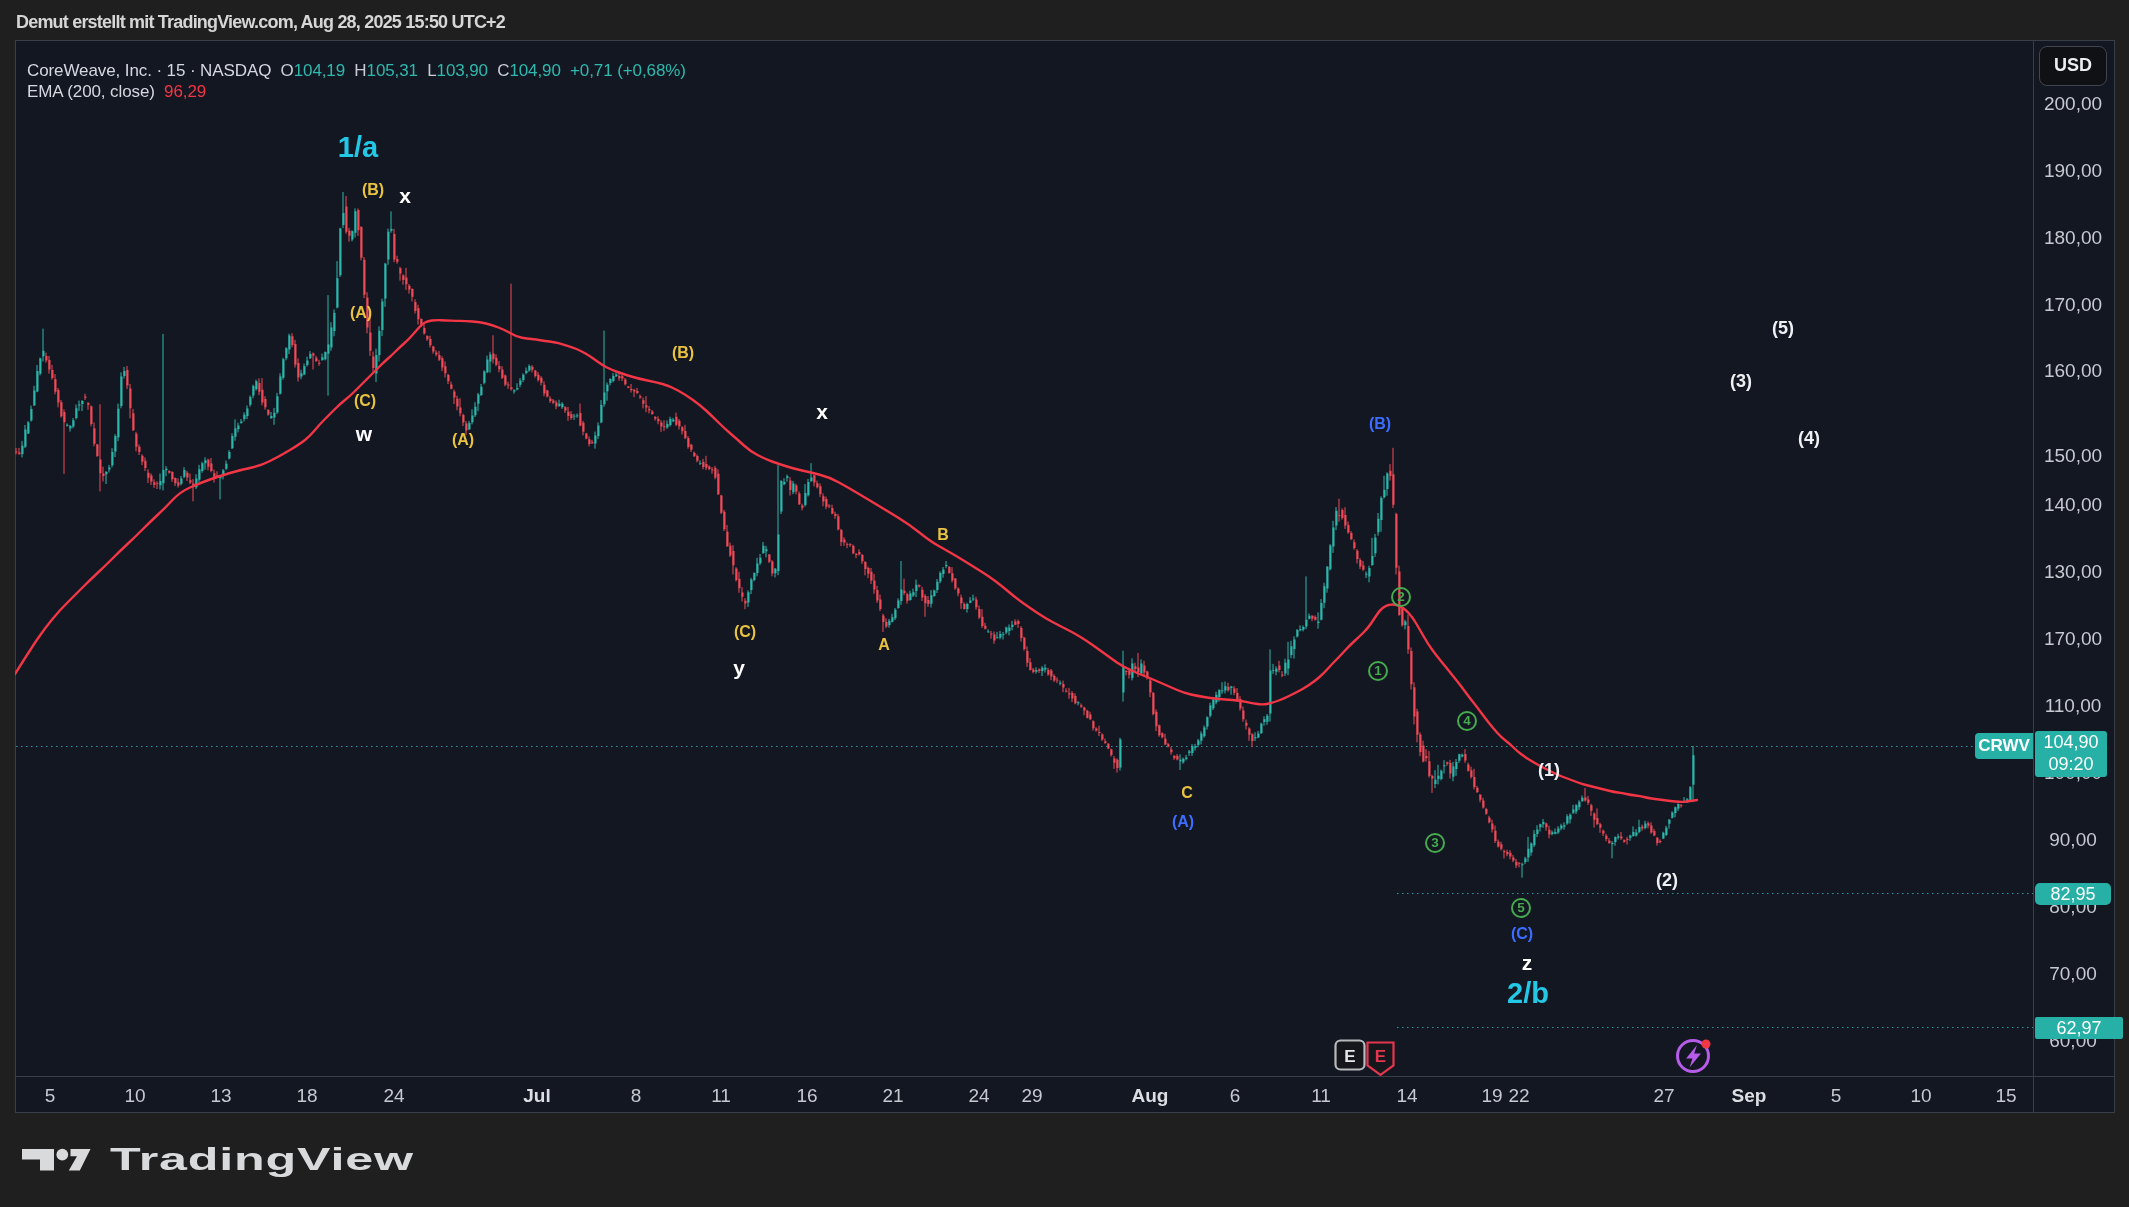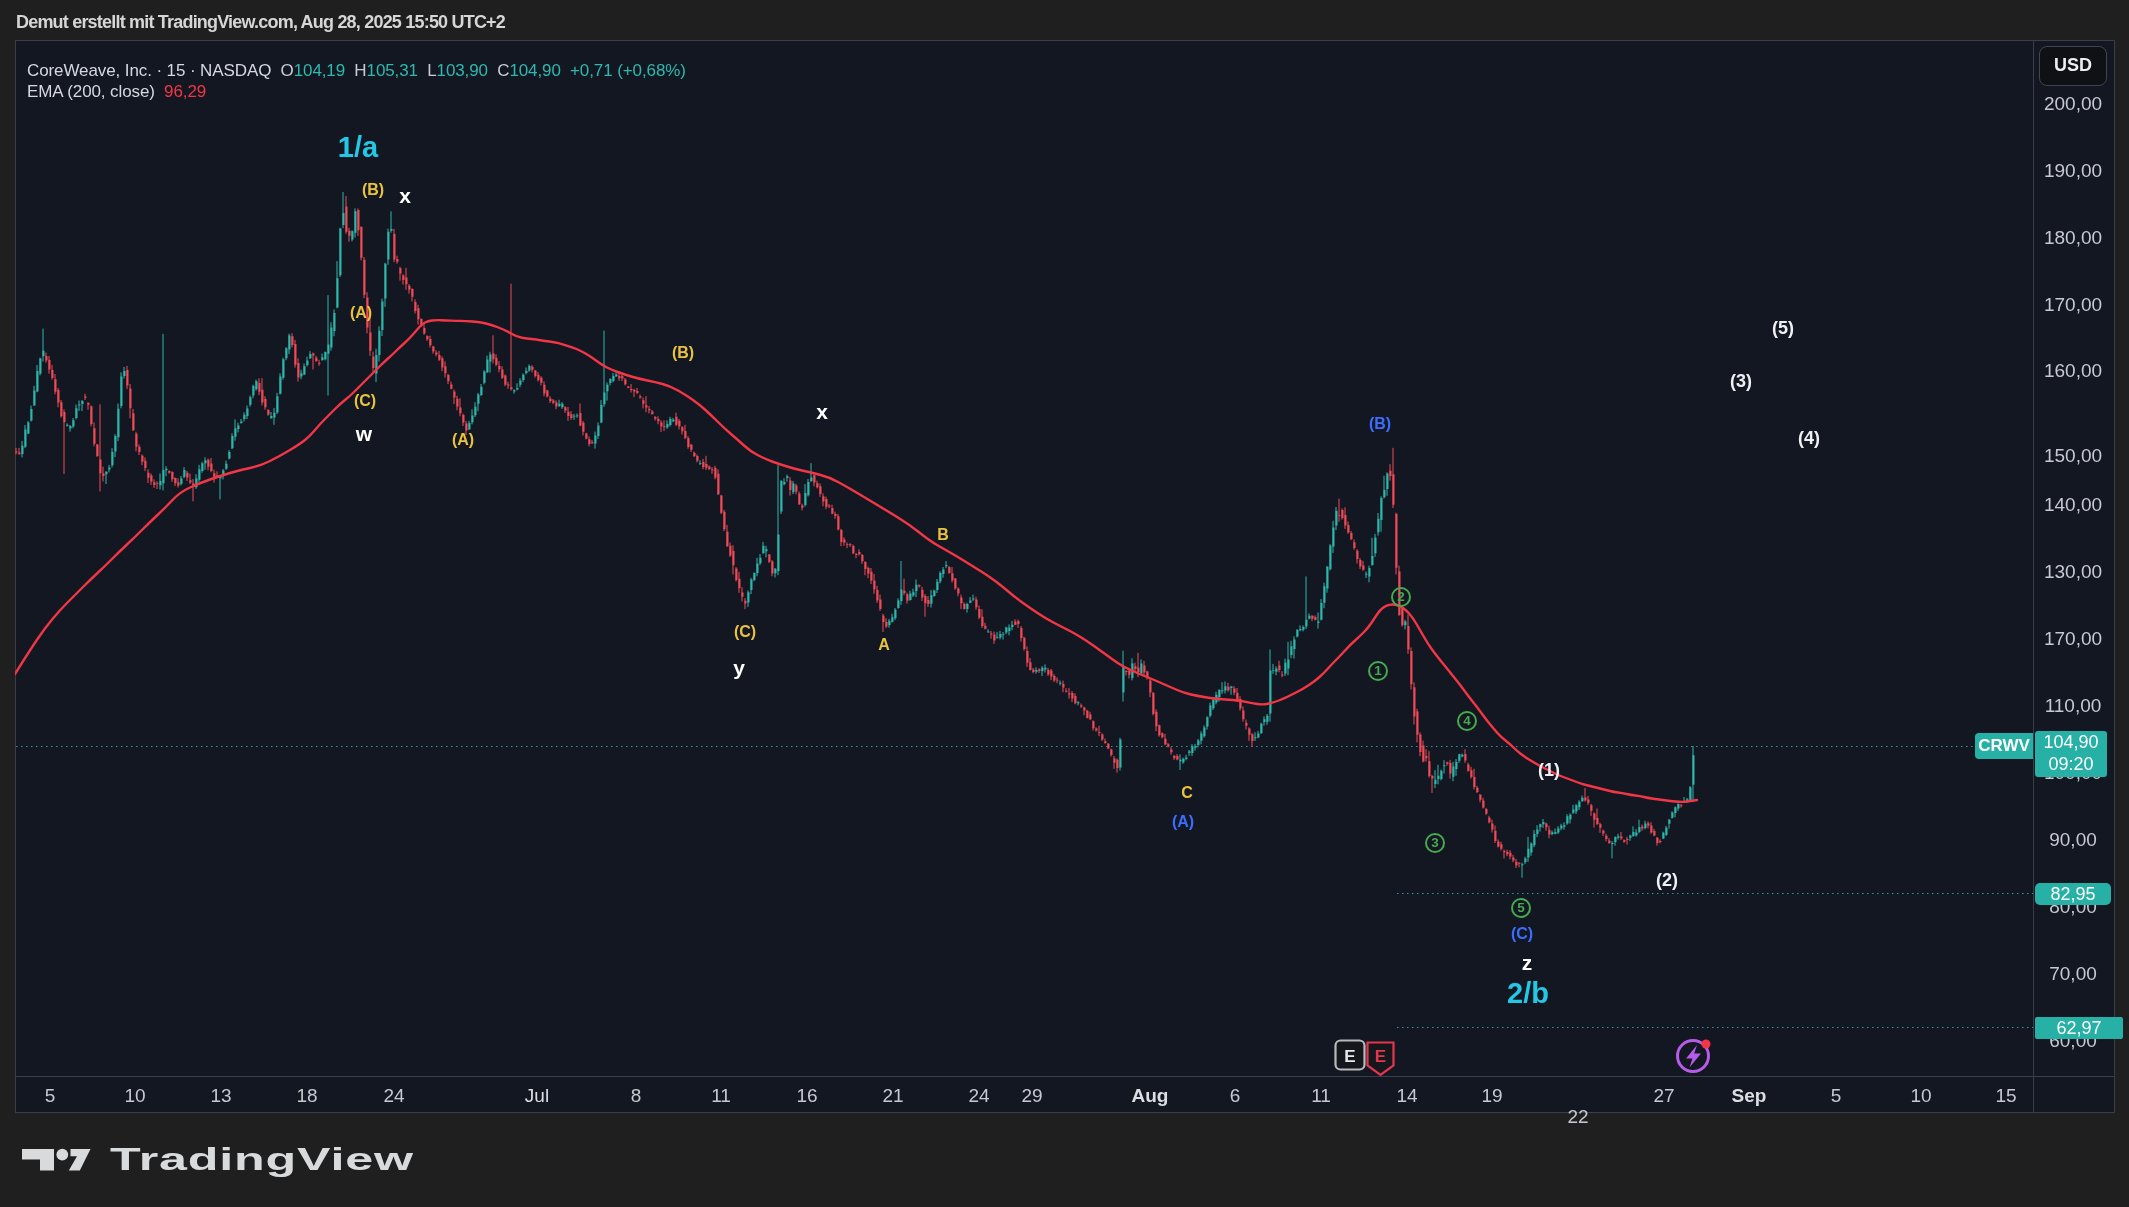--- a/index.html
+++ b/index.html
@@ -87,33 +87,33 @@
 <div class="gc" style="left:1378px;top:671px">1</div>
 <div class="gc" style="left:1401px;top:597px">2</div>
 <div class="gc" style="left:1435px;top:843px">3</div>
 <div class="gc" style="left:1467px;top:721px">4</div>
 <div class="gc" style="left:1521px;top:908px">5</div>
 <div class="tl" style="left:50px;">5</div>
 <div class="tl" style="left:135px;">10</div>
 <div class="tl" style="left:221px;">13</div>
 <div class="tl" style="left:307px;">18</div>
 <div class="tl" style="left:394px;">24</div>
-<div class="tl" style="left:537px;font-weight:400;color:#dcdee3;">Jul</div>
+<div class="tl" style="left:537px;font-weight:700;color:#dcdee3;">Jul</div>
 <div class="tl" style="left:636px;">8</div>
 <div class="tl" style="left:721px;">11</div>
 <div class="tl" style="left:807px;">16</div>
 <div class="tl" style="left:893px;">21</div>
 <div class="tl" style="left:979px;">24</div>
 <div class="tl" style="left:1032px;">29</div>
 <div class="tl" style="left:1150px;font-weight:700;color:#dcdee3;">Aug</div>
 <div class="tl" style="left:1235px;">6</div>
 <div class="tl" style="left:1321px;">11</div>
 <div class="tl" style="left:1407px;">14</div>
 <div class="tl" style="left:1492px;">19</div>
-<div class="tl" style="left:1578px;margin-top:21px;">22</div>
+<div class="tl" style="left:1519px;">22</div>
 <div class="tl" style="left:1664px;">27</div>
 <div class="tl" style="left:1749px;font-weight:700;color:#dcdee3;">Sep</div>
 <div class="tl" style="left:1836px;">5</div>
 <div class="tl" style="left:1921px;">10</div>
 <div class="tl" style="left:2006px;">15</div>
 <div id="usd">USD</div>
 <div id="crwv">CRWV</div>
 <div id="pbadge">104,90<br>09:20</div>
 <div class="badge" style="left:2035px;top:883px;width:76px;height:22px;line-height:22px;border-radius:5px">82,95</div>
 <div class="badge" style="left:2035px;top:1017px;width:88px;height:22px;line-height:22px;border-radius:2px">62,97</div>

